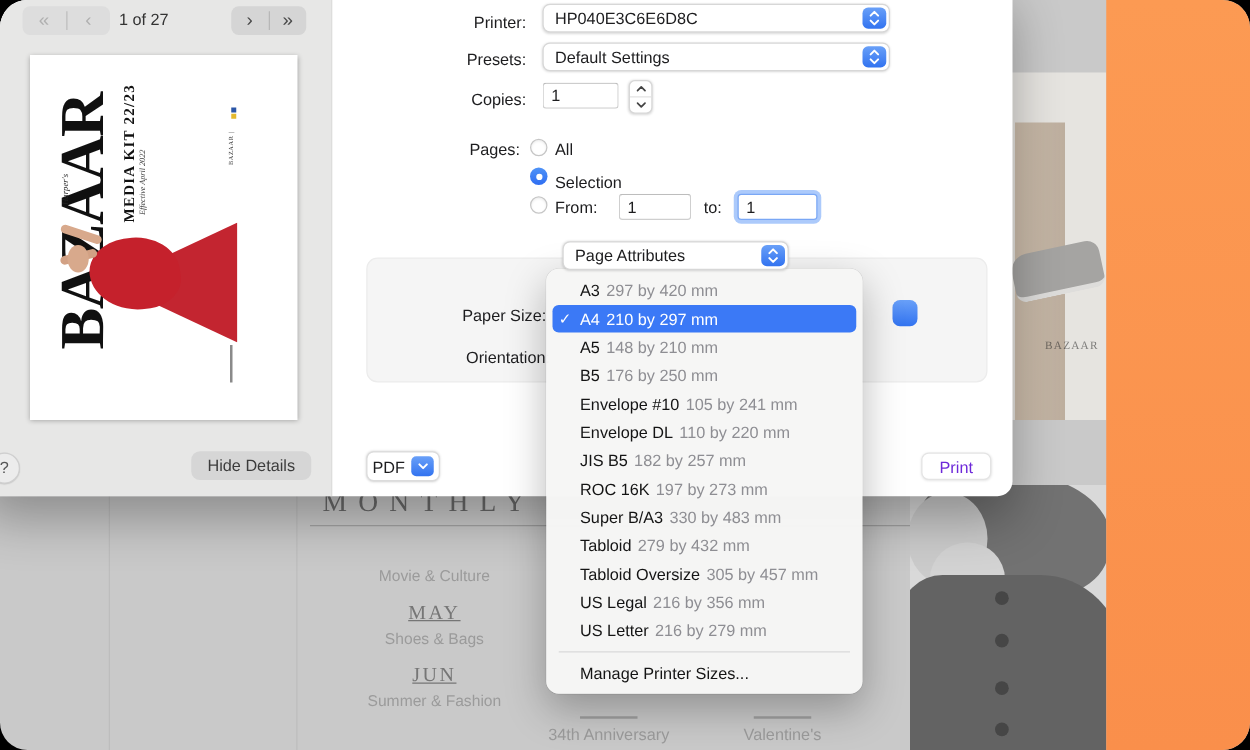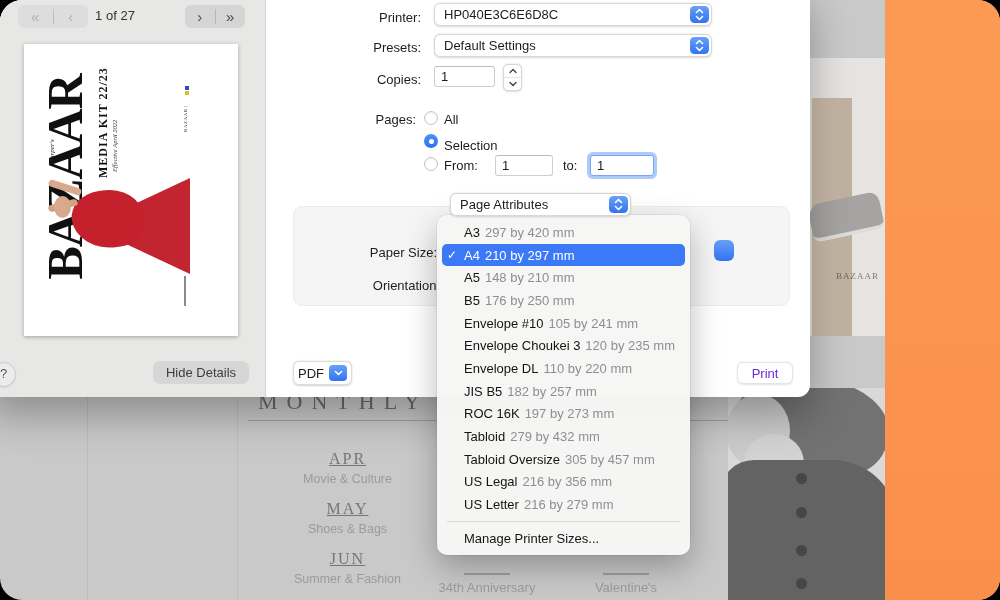--- a/index.html
+++ b/index.html
@@ -103,21 +103,20 @@
 
   <div class="bg-divider" style="left:87px;"></div>
   <div class="bg-divider" style="left:237px;"></div>
 
   <div class="bg-heading">MONTHLY</div>
   <div class="bg-rule"></div>
 
   <div class="months">
 
       <div class="month-block">
-        <div class="month-name">APR</div>
         <div class="month-theme">Movie &amp; Culture</div>
       </div>
 
       <div class="month-block">
         <div class="month-name">MAY</div>
         <div class="month-theme">Shoes &amp; Bags</div>
       </div>
 
       <div class="month-block">
         <div class="month-name">JUN</div>
@@ -285,44 +284,44 @@
         <span class="mi-name">B5</span>
         <span class="mi-dims">176 by 250 mm</span>
       </div>
 
       <div class="menu-row">
         <span class="check">✓</span>
         <span class="mi-name">Envelope #10</span>
         <span class="mi-dims">105 by 241 mm</span>
       </div>
 
-      <div class="menu-row">
-        <span class="check">✓</span>
-        <span class="mi-name">Envelope Choukei 3</span>
-        <span class="mi-dims">120 by 235 mm</span>
-      </div>
 
       <div class="menu-row">
         <span class="check">✓</span>
         <span class="mi-name">Envelope DL</span>
         <span class="mi-dims">110 by 220 mm</span>
       </div>
 
       <div class="menu-row">
         <span class="check">✓</span>
         <span class="mi-name">JIS B5</span>
         <span class="mi-dims">182 by 257 mm</span>
       </div>
 
       <div class="menu-row">
         <span class="check">✓</span>
         <span class="mi-name">ROC 16K</span>
         <span class="mi-dims">197 by 273 mm</span>
       </div>
 
+      <div class="menu-row">
+        <span class="check">✓</span>
+        <span class="mi-name">Super B/A3</span>
+        <span class="mi-dims">330 by 483 mm</span>
+      </div>
 
       <div class="menu-row">
         <span class="check">✓</span>
         <span class="mi-name">Tabloid</span>
         <span class="mi-dims">279 by 432 mm</span>
       </div>
 
       <div class="menu-row">
         <span class="check">✓</span>
         <span class="mi-name">Tabloid Oversize</span>

